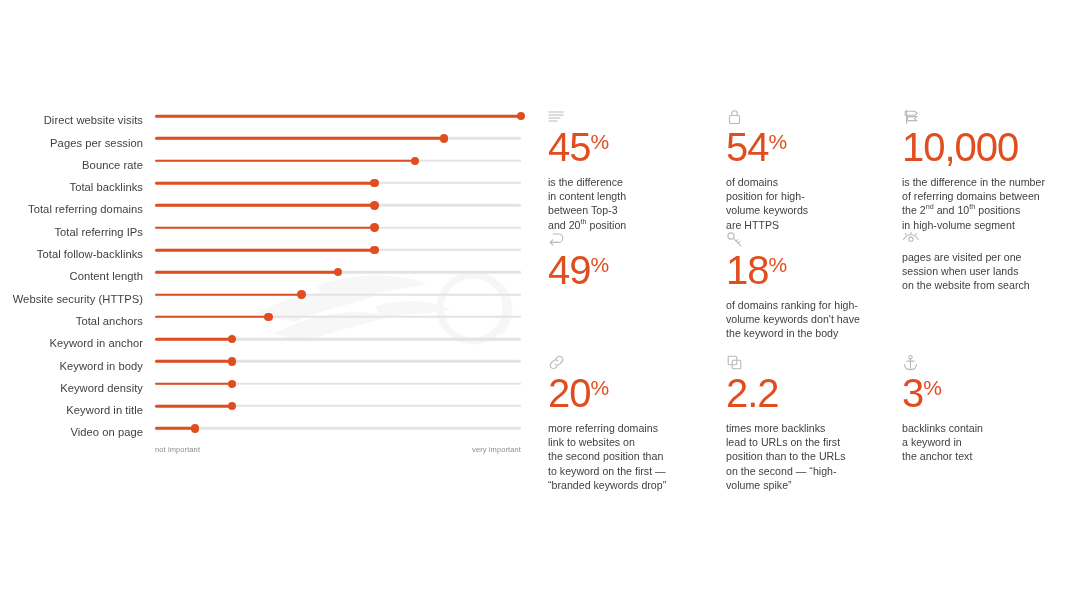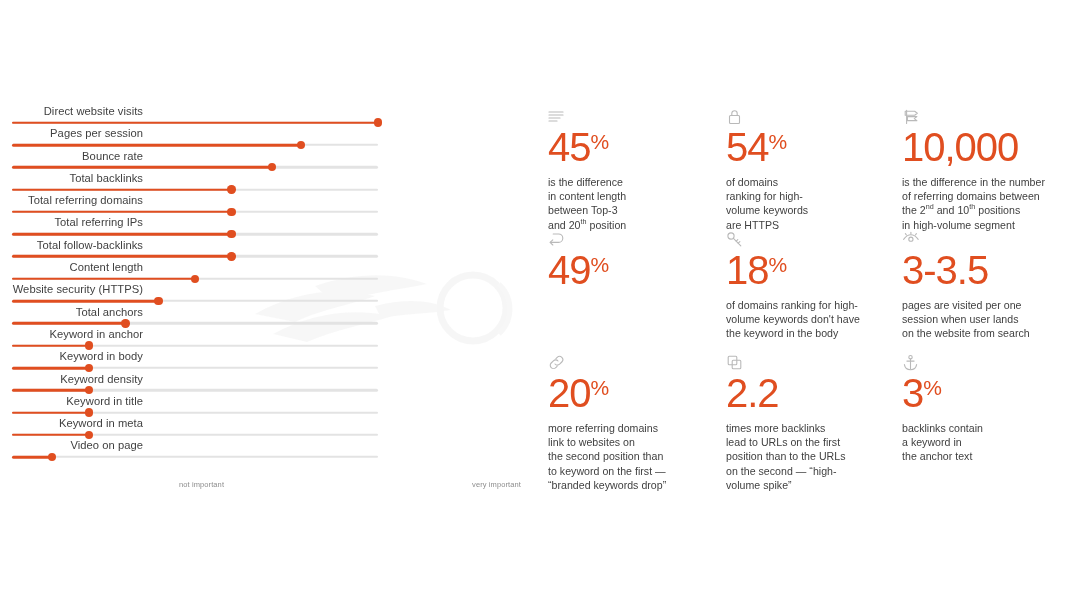--- a/index.html
+++ b/index.html
@@ -46,22 +46,21 @@
     height: 405px;
   }
   .chart-rows {
     position: relative;
     width: 540px;
   }
   .chart-row {
     position: relative;
     height: 22.3px;
     display: flex;
-    align-items: flex-start;
-    flex-direction: column;
+    align-items: flex-end;
   }
   .row-label {
     width: 143px;
     text-align: right;
     font-size: 11.2px;
     line-height: 13px;
     color: #3f3f3f;
     letter-spacing: 0.05px;
     white-space: nowrap;
     padding-right: 0px;
@@ -103,25 +102,24 @@
   }
   .axis-captions {
     position: relative;
     margin-top: 6px;
     height: 14px;
     margin-left: 155px;
     width: 366px;
   }
   .axis-left, .axis-right {
     position: absolute;
-    top: 12px;
+    top: 0;
     font-size: 7.5px;
     color: #8d8d8d;
     letter-spacing: 0.1px;
-    margin-left: 24px;
   }
   .axis-left { left: 0; }
   .axis-right { right: 0; }
 
   
   #stats {
     position: absolute;
     left: 548px;
     top: 108px;
     width: 532px;
@@ -299,28 +297,20 @@
         </div>
         <div class="chart-row">
           <div class="row-label">Keyword in title</div>
           <div class="row-track-wrap">
             <div class="track-bg"></div>
             <div class="track-fill" style="width: 21%;"></div>
             <div class="track-dot" style="left: 21%;"></div>
           </div>
         </div>
         <div class="chart-row">
-          <div class="row-label">Keyword in meta</div>
-          <div class="row-track-wrap">
-            <div class="track-bg"></div>
-            <div class="track-fill" style="width: 21%;"></div>
-            <div class="track-dot" style="left: 21%;"></div>
-          </div>
-        </div>
-        <div class="chart-row">
           <div class="row-label">Video on page</div>
           <div class="row-track-wrap">
             <div class="track-bg"></div>
             <div class="track-fill" style="width: 11%;"></div>
             <div class="track-dot" style="left: 11%;"></div>
           </div>
         </div>
       </div>
     <div class="axis-captions">
       <span class="axis-left">not important</span>
@@ -350,21 +340,21 @@
         <div class="stat-cell">
           <span class="stat-icon">
             <svg width="17" height="17" viewBox="0 0 17 17" fill="none" stroke="currentColor" stroke-width="1.1" stroke-linecap="round" stroke-linejoin="round">
               <rect x="3.5" y="7.5" width="10" height="8" rx="1"></rect>
               <path d="M5.8 7.5V5.4a2.7 2.7 0 0 1 5.4 0v2.1"></path>
             </svg>
           </span>
           <div class="stat-value"><span>54</span><span class="pct">%</span></div>
           <div class="stat-desc">
             <div>of domains</div>
-            <div>ranking for high-</div>
+            <div>position for high-</div>
             <div>volume keywords</div>
             <div>are HTTPS</div>
           </div>
         </div>
         <div class="stat-cell">
           <span class="stat-icon">
             <svg width="19" height="17" viewBox="0 0 19 17" fill="none" stroke="currentColor" stroke-width="1.1" stroke-linecap="round" stroke-linejoin="round">
               <path d="M3.2 3.3h9.5l2.6 2-2.6 2H3.2z"></path>
               <path d="M5.4 8.6h9.5l-2.6 2 2.6 2H5.4z"></path>
               <line x1="4.6" y1="2.4" x2="4.6" y2="15.4"></line>
@@ -406,21 +396,20 @@
         <div class="stat-cell">
           <span class="stat-icon">
             <svg width="18" height="15" viewBox="0 0 18 15" fill="none" stroke="currentColor" stroke-width="1.1" stroke-linecap="round" stroke-linejoin="round">
               <path d="M1.6 8.4c2.2-3.1 4.6-4.6 7.3-4.6s5.1 1.5 7.3 4.6"></path>
               <circle cx="8.9" cy="8.2" r="2.1"></circle>
               <line x1="8.9" y1="1.4" x2="8.9" y2="3"></line>
               <line x1="3.4" y1="2.6" x2="4.4" y2="4"></line>
               <line x1="14.4" y1="2.6" x2="13.4" y2="4"></line>
             </svg>
           </span>
-          <div class="stat-value"><span>3-3.5</span></div>
           <div class="stat-desc">
             <div>pages are visited per one</div>
             <div>session when user lands</div>
             <div>on the website from search</div>
           </div>
         </div>
         <div class="stat-cell">
           <span class="stat-icon">
             <svg width="17" height="17" viewBox="0 0 17 17" fill="none" stroke="currentColor" stroke-width="1.1" stroke-linecap="round" stroke-linejoin="round">
               <path d="M7 10a3.2 3.2 0 0 0 4.6.2l2.2-2.2a3.2 3.2 0 0 0-4.6-4.6L7.9 4.7"></path>

